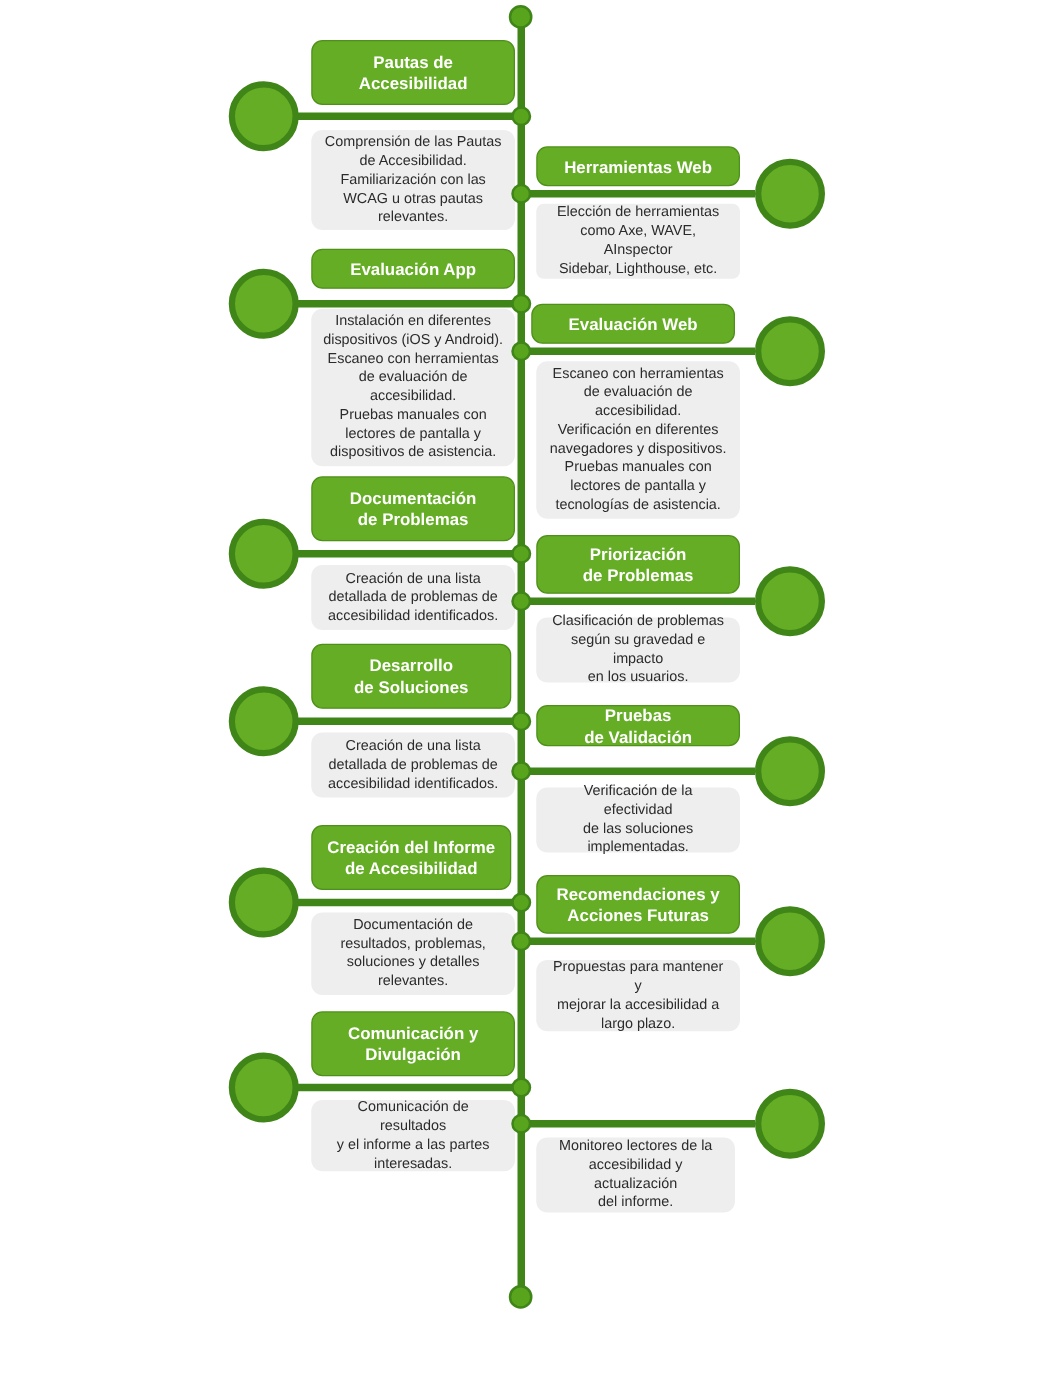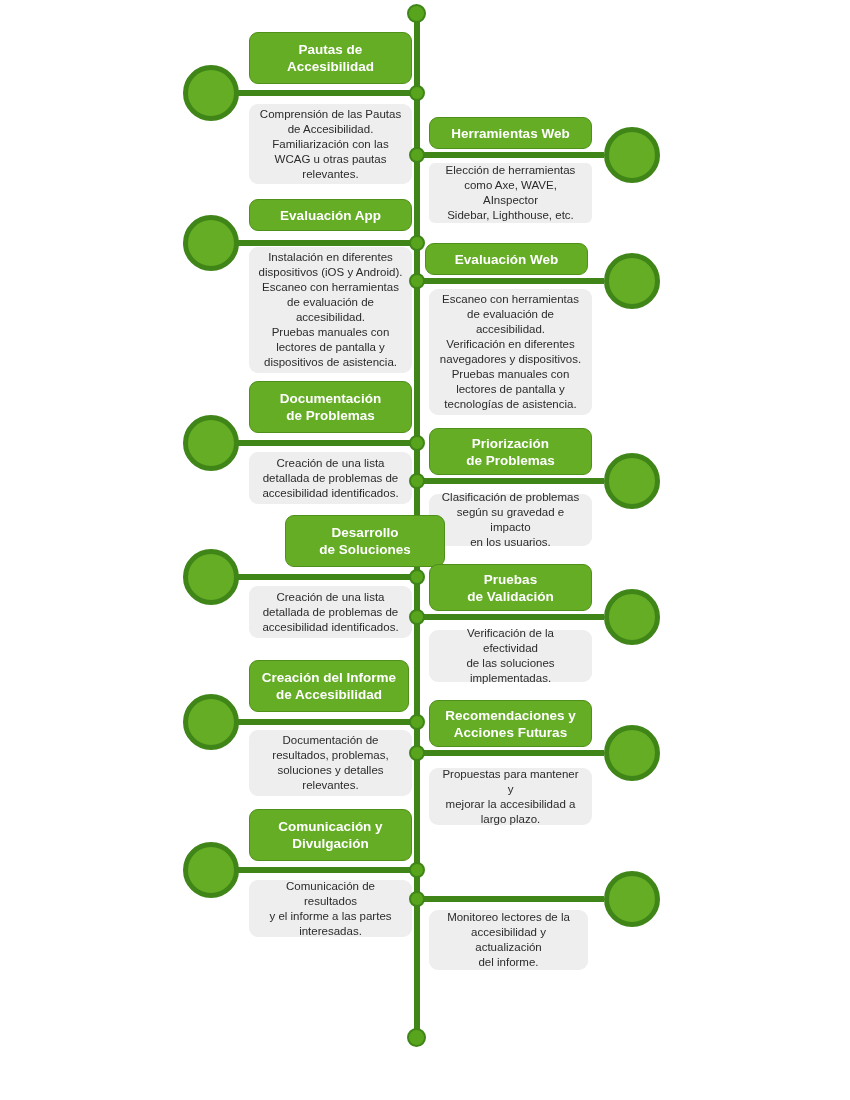--- a/index.html
+++ b/index.html
@@ -181,30 +181,30 @@
   <div class="end-circle" style="left:604px; top:453px;"></div>
   <div class="title-box nowrap-lines" style="left:429px; top:428px; width:163px; height:47px;">Priorización
 de Problemas</div>
   <div class="desc-box nowrap-lines" style="left:429px; top:494px; width:163px; height:52px;">Clasificación de problemas
 según su gravedad e impacto
 en los usuarios.</div>
 
   <div class="arm" style="left:232px; top:574px; width:185px;"></div>
   <div class="spine-node" style="top:569px;"></div>
   <div class="end-circle" style="left:183px; top:549px;"></div>
-  <div class="title-box nowrap-lines" style="left:249px; top:515px; width:160px; height:52px;margin-left:36px;">Desarrollo
+  <div class="title-box nowrap-lines" style="left:249px; top:515px; width:160px; height:52px;">Desarrollo
 de Soluciones</div>
   <div class="desc-box nowrap-lines" style="left:249px; top:586px; width:163px; height:52px;">Creación de una lista
 detallada de problemas de
 accesibilidad identificados.</div>
 
   <div class="arm" style="left:417px; top:614px; width:187px;"></div>
   <div class="spine-node" style="top:609px;"></div>
   <div class="end-circle" style="left:604px; top:589px;"></div>
-  <div class="title-box nowrap-lines" style="left:429px; top:564px; width:163px; height:47px;">Pruebas
+  <div class="title-box nowrap-lines" style="left:429px; top:564px; width:163px; height:33px;">Pruebas
 de Validación</div>
   <div class="desc-box nowrap-lines" style="left:429px; top:630px; width:163px; height:52px;">Verificación de la efectividad
 de las soluciones
 implementadas.</div>
 
   <div class="arm" style="left:232px; top:719px; width:185px;"></div>
   <div class="spine-node" style="top:714px;"></div>
   <div class="end-circle" style="left:183px; top:694px;"></div>
   <div class="title-box nowrap-lines" style="left:249px; top:660px; width:160px; height:52px;">Creación del Informe
 de Accesibilidad</div>

